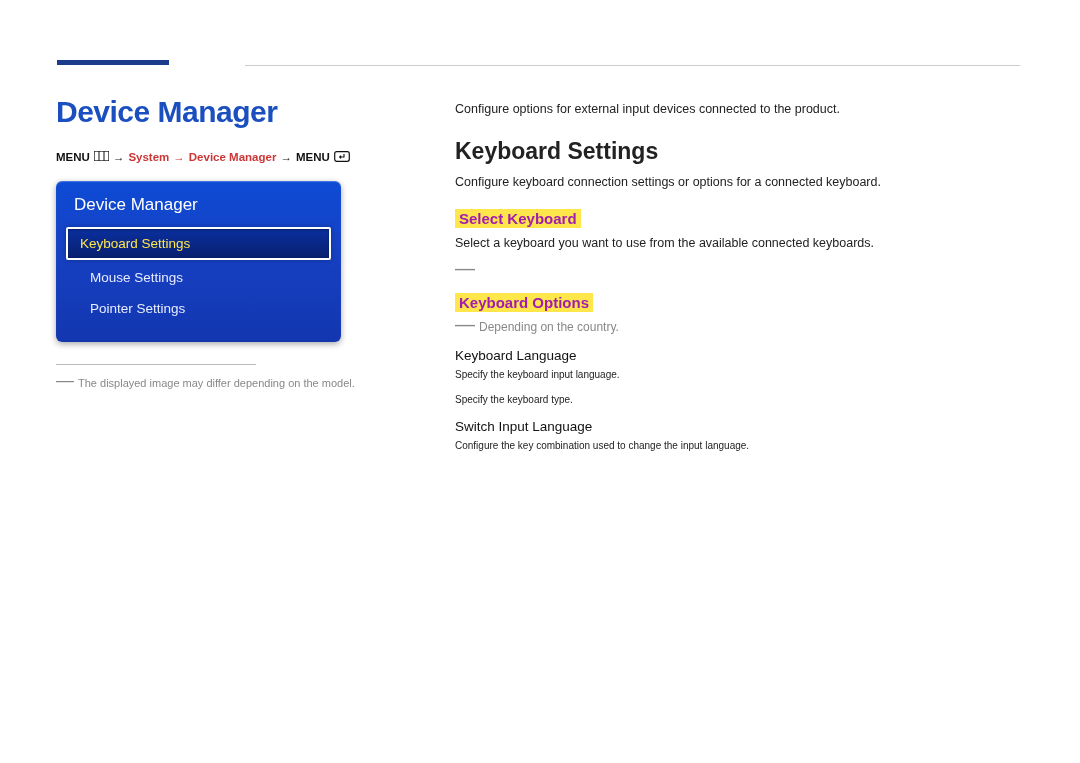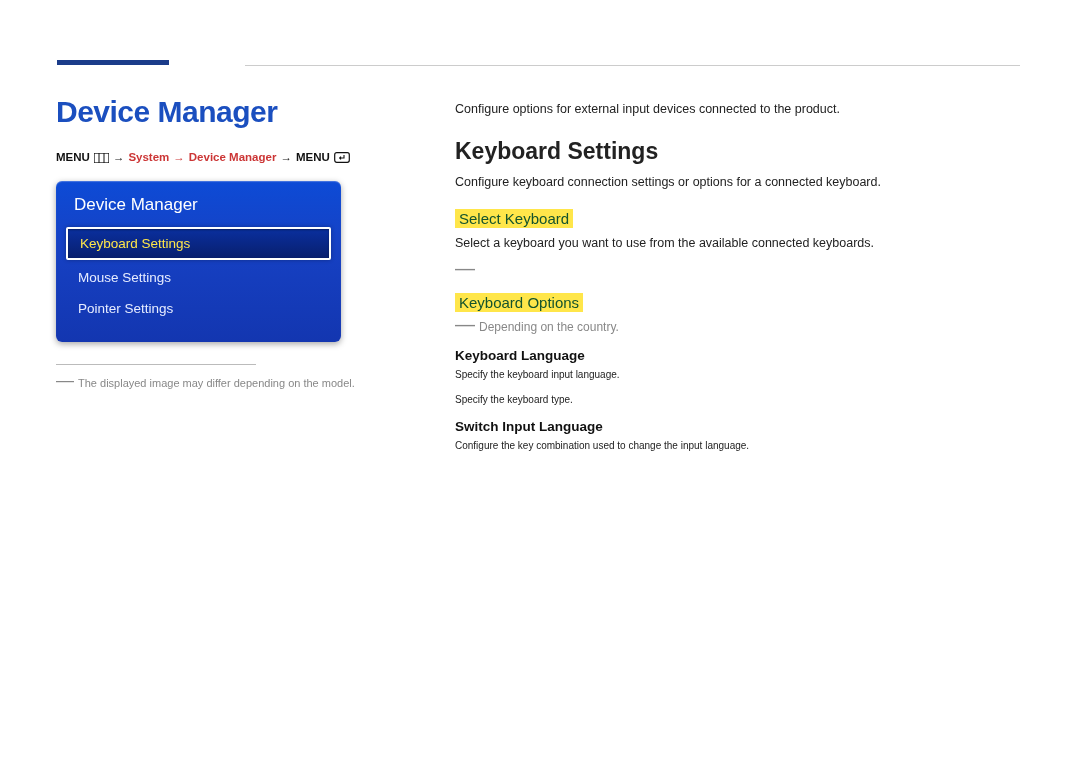--- a/index.html
+++ b/index.html
@@ -39,21 +39,21 @@
     font-weight: 600;
     letter-spacing: -0.5px;
     margin-bottom: 22px;
   }
   .breadcrumb {
     font-size: 11.5px;
     font-weight: 700;
     color: #111;
     margin-bottom: 18px;
     display: flex;
-    align-items: flex-end;
+    align-items: flex-start;
     flex-wrap: wrap;
     gap: 4px;
   }
   .breadcrumb .arrow { font-weight: 400; }
   .breadcrumb .highlighted { color: #cc3636; }
   .menu-icon {
     display: inline-block;
     vertical-align: middle;
   }
   .menu-icon svg { display: block; }
@@ -65,21 +65,21 @@
     padding: 8px 0 18px 0;
     color: #fff;
   }
   .panel-title {
     font-size: 17px;
     font-weight: 400;
     padding: 6px 18px 12px 18px;
   }
   .panel-item {
     font-size: 13.5px;
-    padding: 8px 22px;
+    padding: 8px 34px;
     font-weight: 400;
     color: #e6ecff;
   }
   .panel-item.selected {
     margin: 0 10px 2px 10px;
     padding: 7px 12px;
     border: 2px solid #fff;
     border-radius: 2px;
     background: linear-gradient(180deg, #0a2f9e 0%, #081f6e 100%);
     color: #ffe64a;
@@ -123,43 +123,43 @@
     margin-bottom: 10px;
   }
   .body-text {
     font-size: 12.5px;
     color: #222;
     margin-bottom: 14px;
   }
   .h3 {
     display: inline-block;
     font-size: 15px;
-    font-weight: 400;
+    font-weight: 700;
     background: #ffe64a;
-    color: #14532d;
+    color: #a21caf;
     padding: 1px 4px;
     margin-bottom: 8px;
     margin-top: 6px;
   }
   .note-line {
     font-size: 12px;
     color: #888;
     margin-bottom: 14px;
     display: flex;
     gap: 4px;
     align-items: flex-start;
   }
   .note-line .dash2 {
     font-size: 20px;
     line-height: 9px;
     color: #888;
   }
   .h4 {
     font-size: 13.5px;
-    font-weight: 700;
+    font-weight: 400;
     color: #111;
     margin-top: 8px;
     margin-bottom: 6px;
   }
   .sub-body {
     font-size: 10px;
     color: #222;
     margin-bottom: 14px;
   }
 </style>

